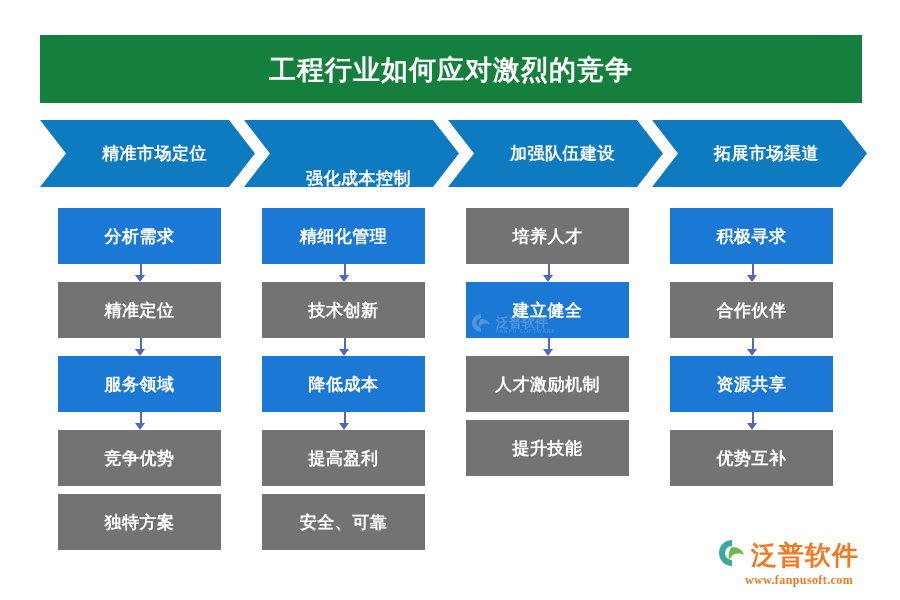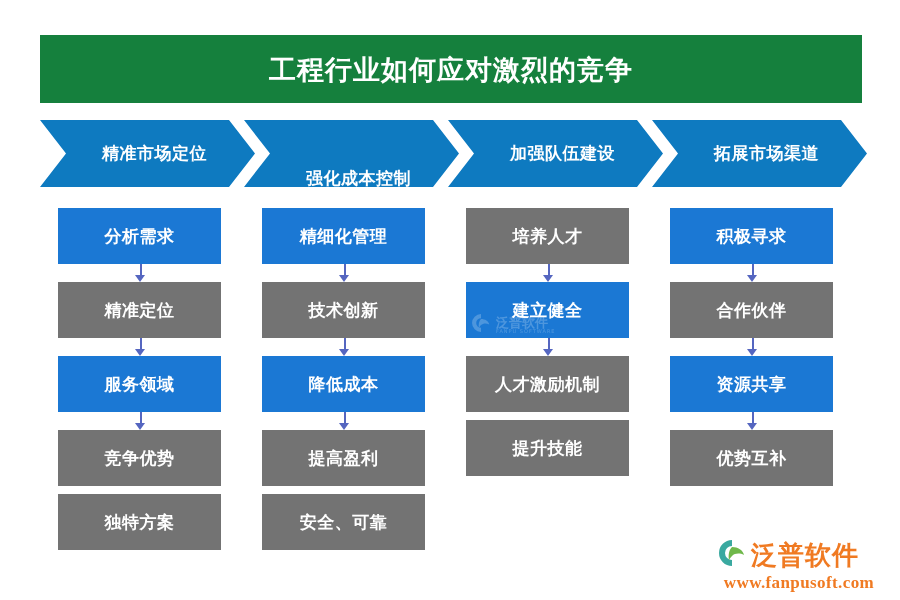--- a/index.html
+++ b/index.html
@@ -190,21 +190,21 @@
   .logo .logo-mark { flex: 0 0 auto; margin-right: 3px; }
   .logo .logo-cn {
     color: #f07a22;
     font-size: 26px;
     font-weight: bold;
     letter-spacing: 1px;
     line-height: 1;
   }
   .logo .logo-url {
     color: #f07a22;
-    font-size: 17px;
+    font-size: 12px;
     font-weight: bold;
     letter-spacing: 0.4px;
     text-align: center;
     margin-top: 1px;
     font-family: "Liberation Serif", serif;
   }
 </style>
 </head>
 <body>
 

